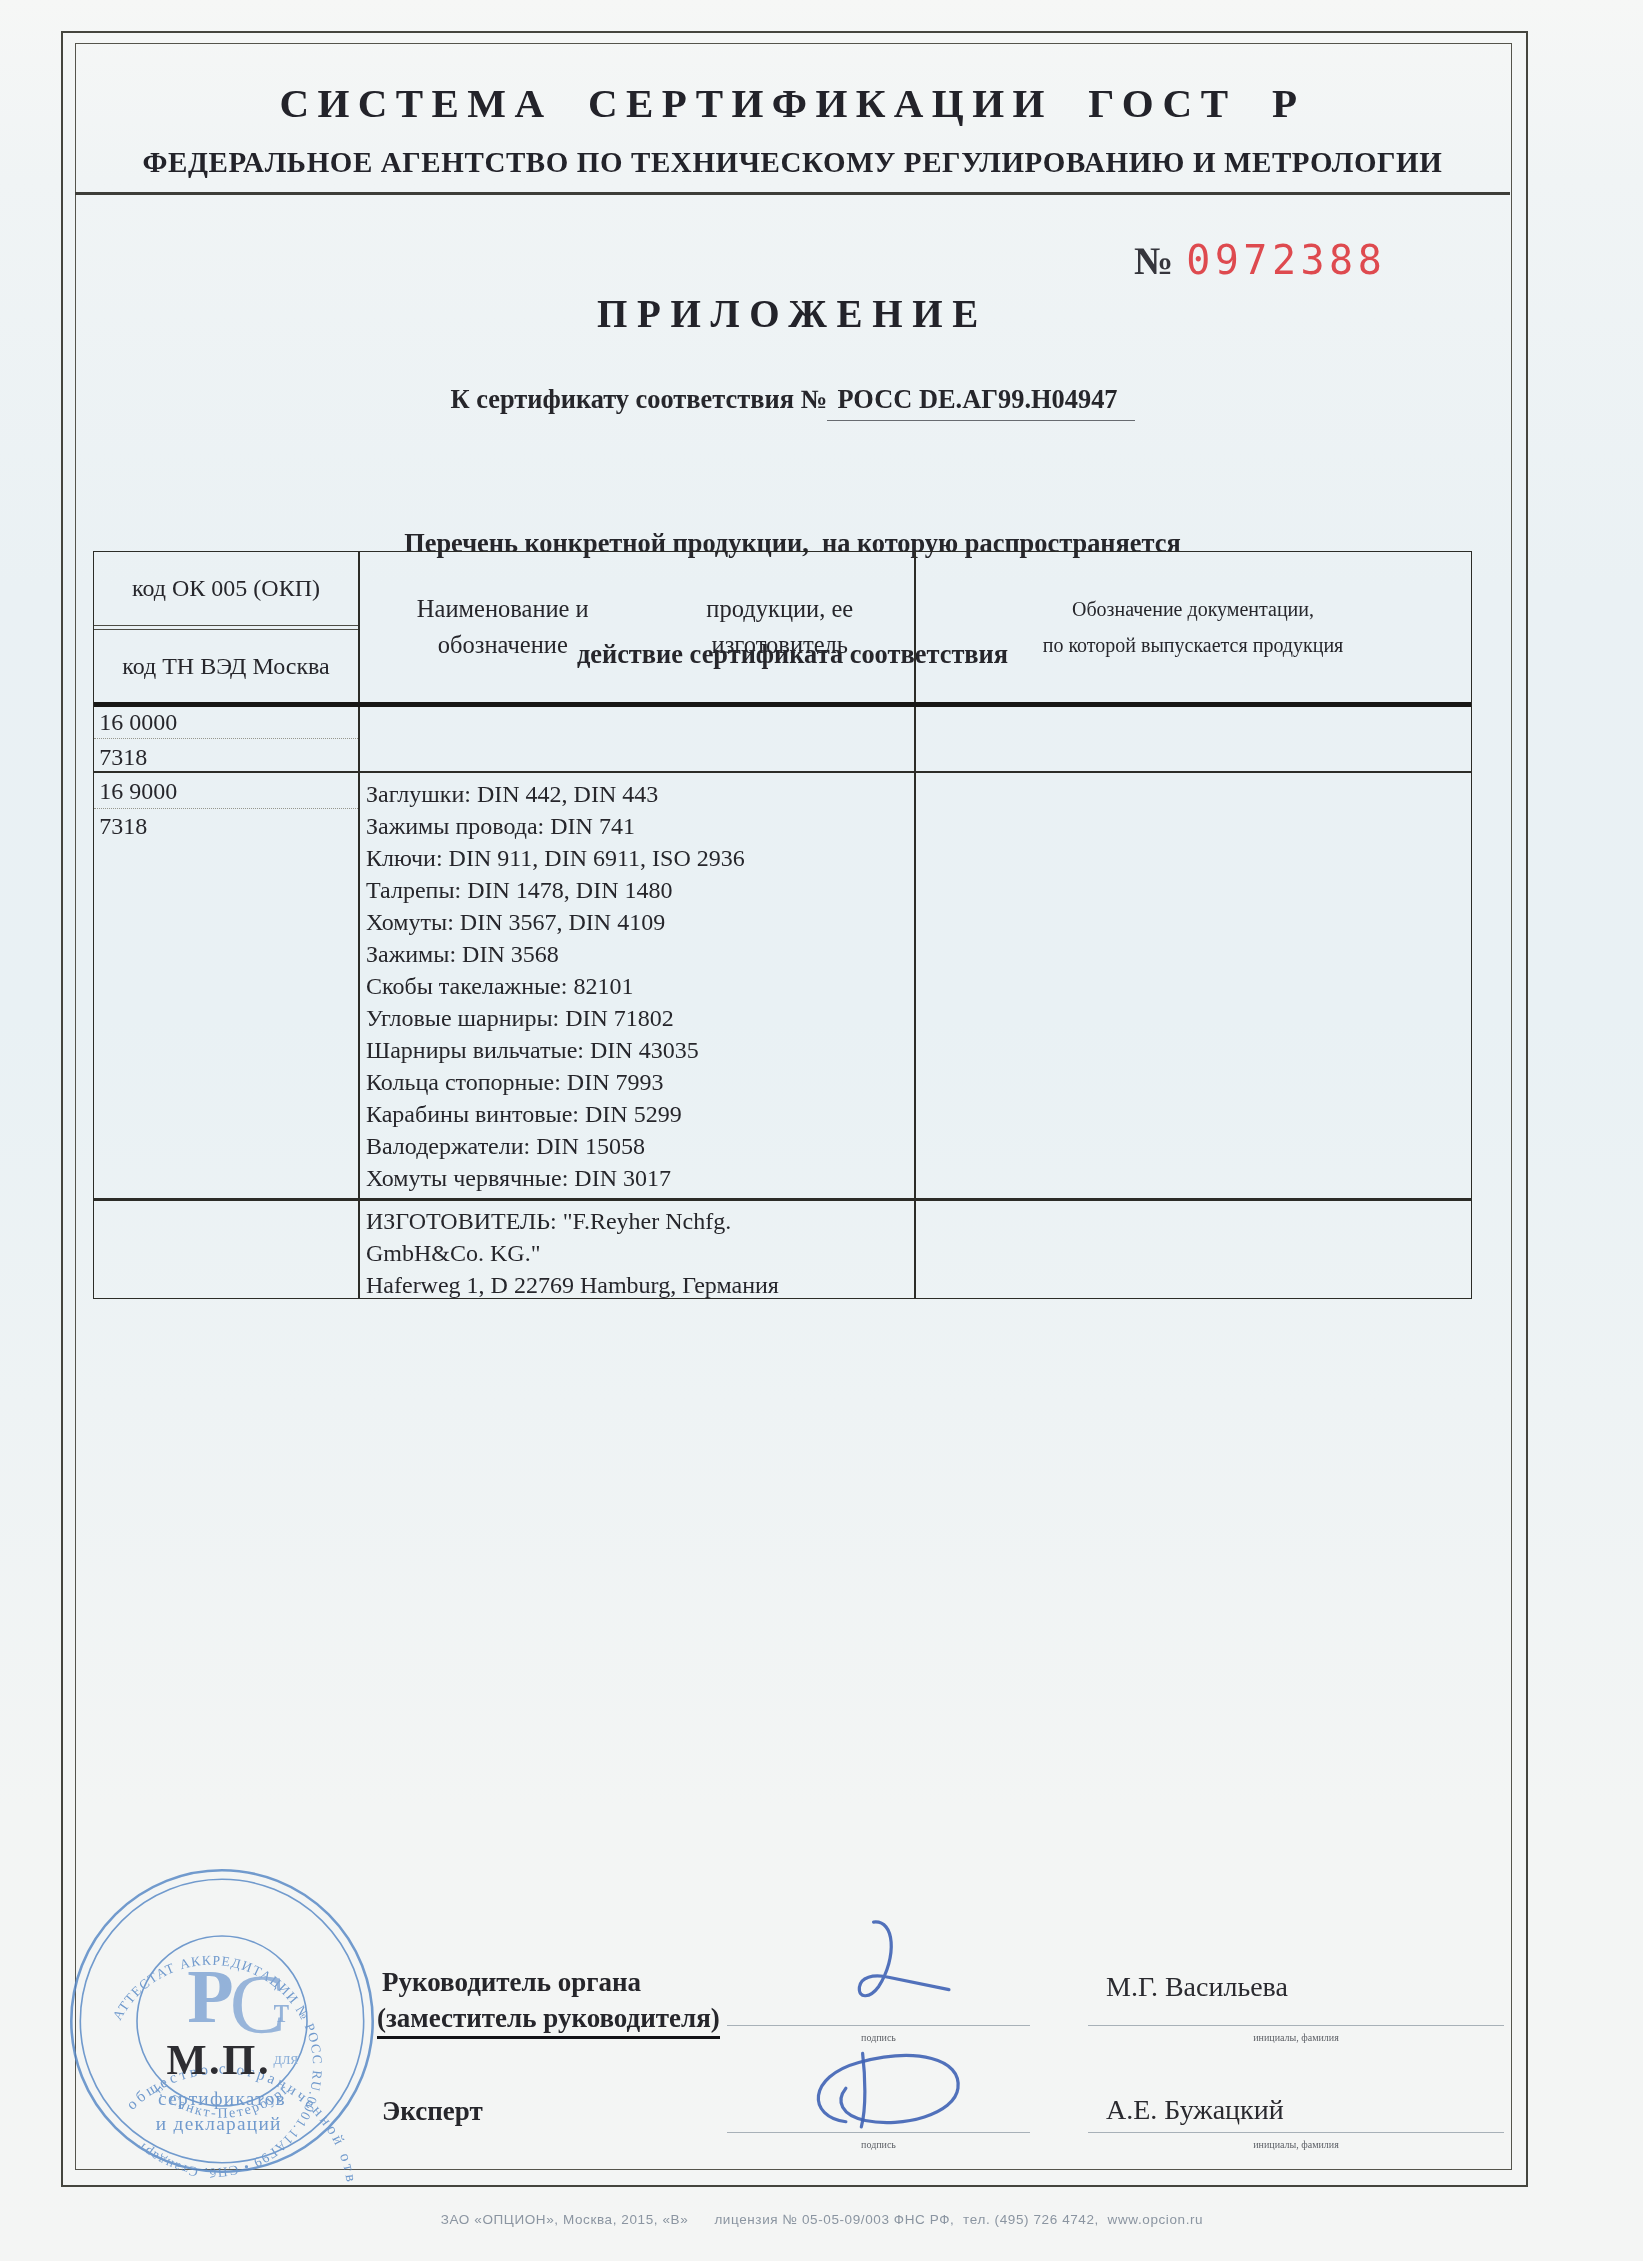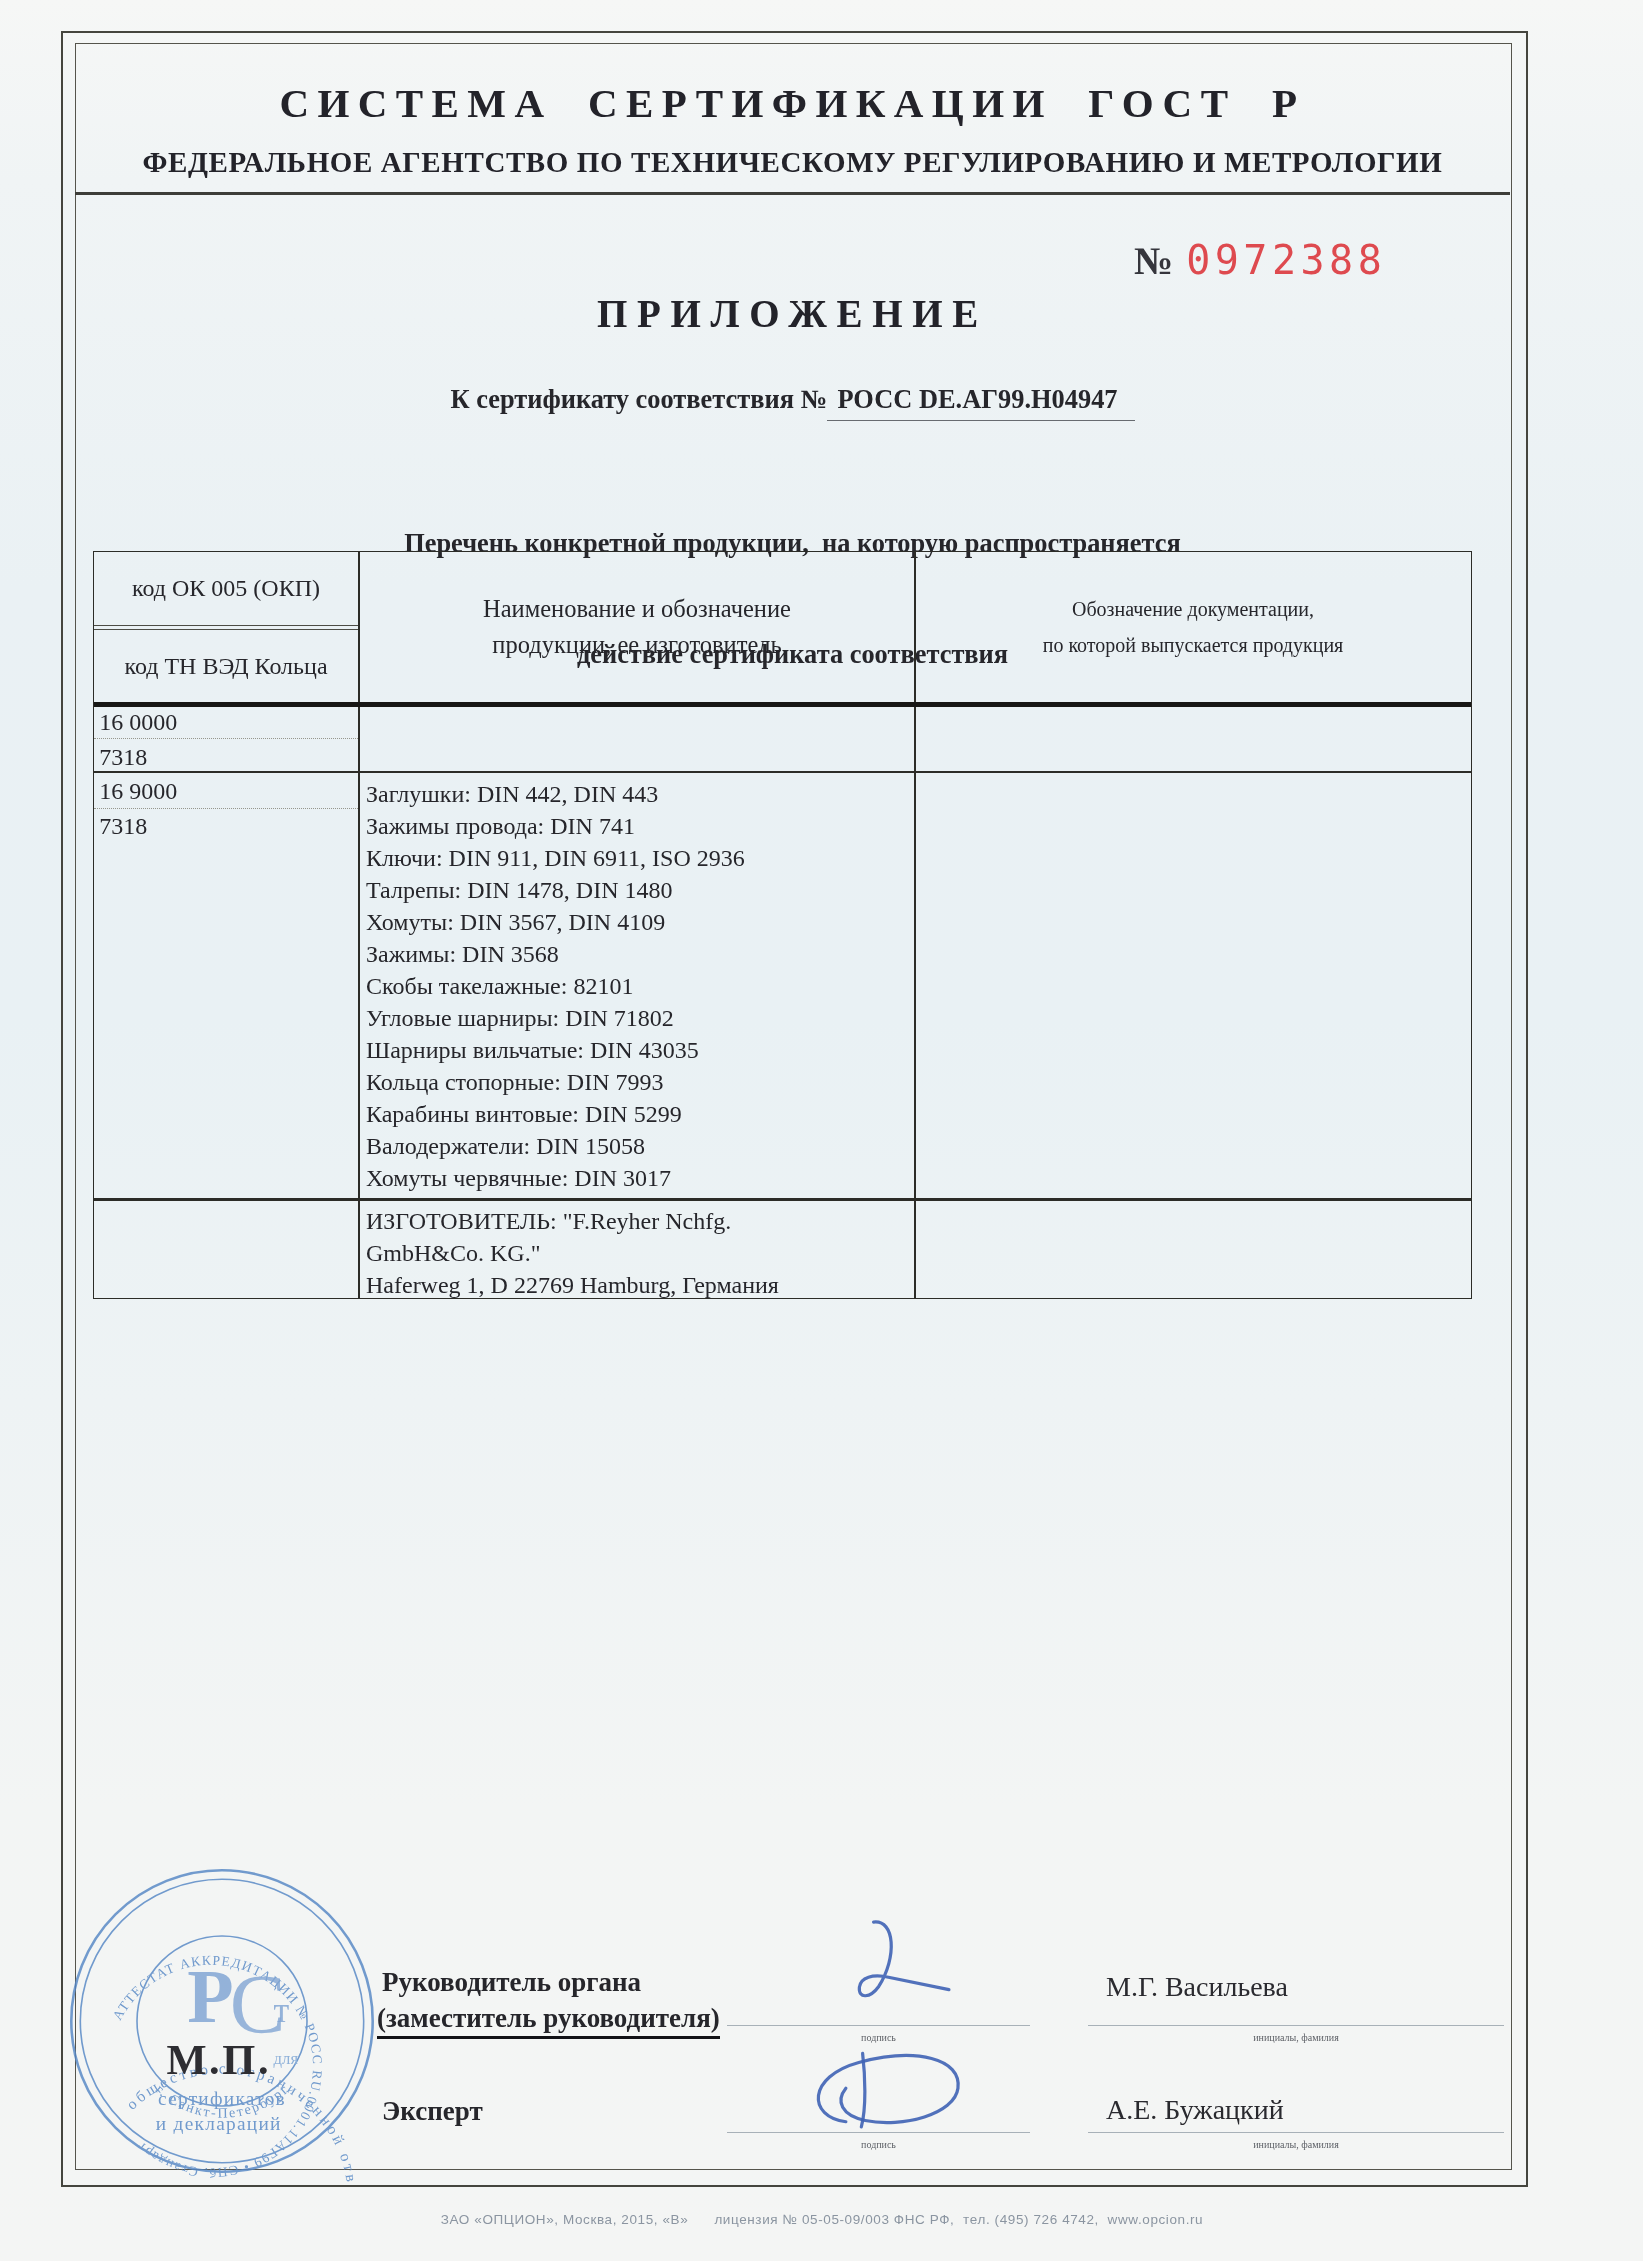--- a/index.html
+++ b/index.html
@@ -29,21 +29,21 @@
   .table .line{position:absolute;background:#2c2c27;}
   .v1{left:264px;top:0;width:1.9px;height:100%;}
   .v2{left:820px;top:0;width:1.9px;height:100%;}
   .head-bottom{left:0;top:150px;width:100%;height:4.5px;background:#171715;}
   .r1-bottom{left:0;top:219px;width:100%;height:1.9px;}
   .r2-bottom{left:0;top:646px;width:100%;height:3.2px;background:#1d1d1a;}
   .c1-split{position:absolute;left:0;top:73px;width:264px;height:5.2px;border-top:1.3px solid #4c4c45;border-bottom:1.3px solid #4c4c45;box-sizing:border-box;}
   .cell{position:absolute;font-size:24px;}
   .c1-top{left:0;top:0;width:264px;height:73px;display:flex;align-items:center;justify-content:center;}
   .c1-bot{left:0;top:79px;width:264px;height:71px;display:flex;align-items:center;justify-content:center;}
-  .c2-head{left:266px;top:0;width:554px;height:150px;display:flex;flex-direction:column;justify-content:center;font-size:24.5px;line-height:36px;text-align:center;}
+  .c2-head{left:266px;top:0;width:554px;height:150px;display:flex;flex-direction:row;align-items:center;justify-content:center;font-size:24.5px;line-height:36px;text-align:center;}
   .c3-head{left:822px;top:0;width:554px;height:150px;display:flex;flex-direction:column;align-items:center;justify-content:center;font-size:20px;line-height:36px;text-align:center;}
   .code{left:5.2px;width:255px;height:31px;line-height:31px;}
   .r1-okp{top:155px;}
   .r1-dot{position:absolute;left:0;top:186px;width:264px;border-bottom:1.9px dotted #97978d;}
   .r1-tnved{top:190px;}
   .r2-okp{top:224px;}
   .r2-dot{position:absolute;left:0;top:256px;width:264px;border-bottom:1.9px dotted #97978d;}
   .r2-tnved{top:259px;}
   .r2-products{left:272px;top:226px;width:545px;line-height:32px;}
   .r3-lines{left:272px;top:653px;width:545px;line-height:32px;}
@@ -96,21 +96,21 @@
 
   <div class="abs table">
     <div class="line v1"></div>
     <div class="line v2"></div>
     <div class="head-bottom abs" style="position:absolute;"></div>
     <div class="line r1-bottom"></div>
     <div class="line r2-bottom"></div>
     <div class="c1-split"></div>
 
     <div class="cell c1-top">код ОК 005 (ОКП)</div>
-    <div class="cell c1-bot">код ТН ВЭД Кольца</div>
+    <div class="cell c1-bot">код ТН ВЭД Москва</div>
     <div class="cell c2-head">
         <div>Наименование и обозначение</div>
         <div>продукции, ее изготовитель</div>
       </div>
     <div class="cell c3-head">
         <div>Обозначение документации,</div>
         <div>по которой выпускается продукция</div>
       </div>
 
     <div class="cell code r1-okp">16 0000</div>

